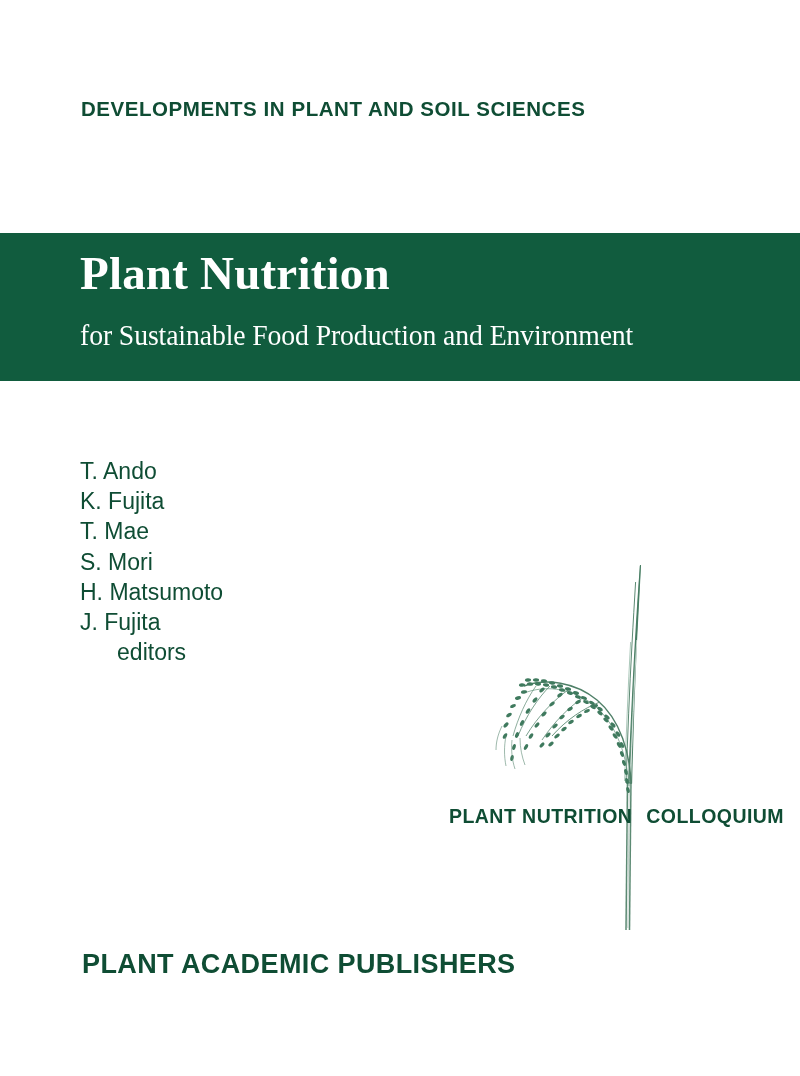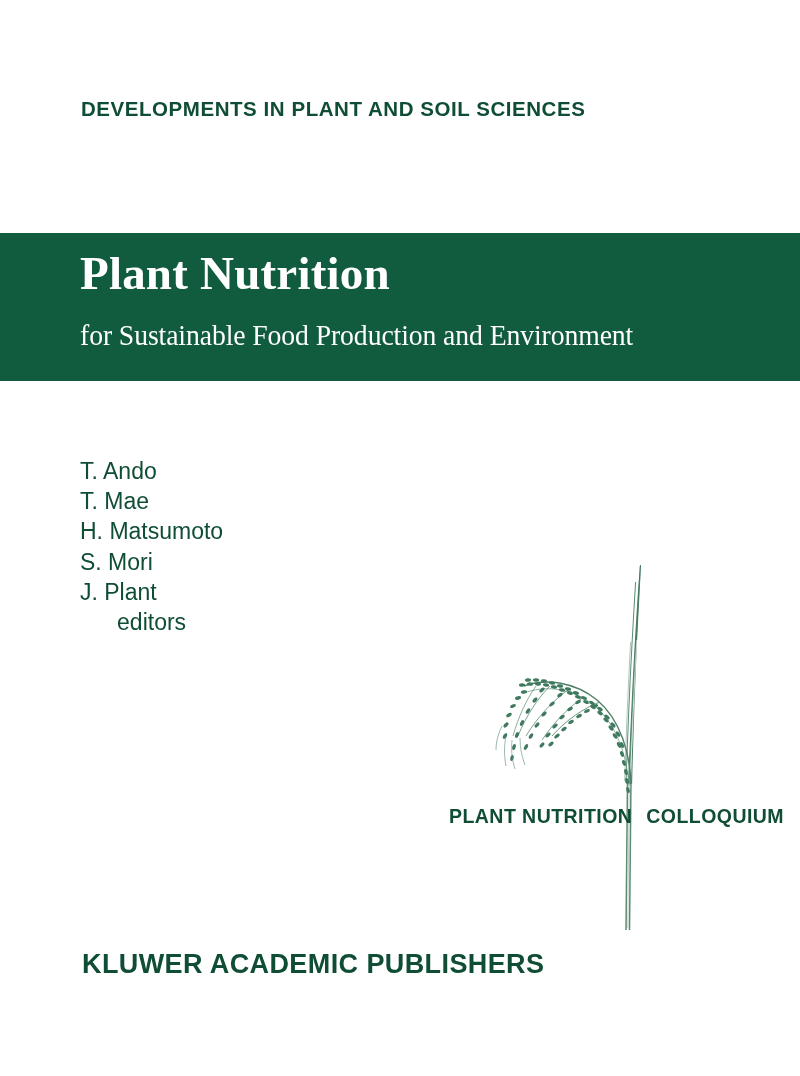--- a/index.html
+++ b/index.html
@@ -137,24 +137,25 @@
 
   <div id="series-title">DEVELOPMENTS IN PLANT AND SOIL SCIENCES</div>
 
   <div id="title-band">
     <div id="main-title">Plant Nutrition</div>
     <div id="subtitle">for Sustainable Food Production and Environment</div>
   </div>
 
   <div id="editors">
     <div class="editor-name">T. Ando</div>
+    <div class="editor-name">K. Fujita</div>
     <div class="editor-name">T. Mae</div>
+    <div class="editor-name">S. Mori</div>
     <div class="editor-name">H. Matsumoto</div>
-    <div class="editor-name">S. Mori</div>
-    <div class="editor-name">J. Plant</div>
+    <div class="editor-name">J. Fujita</div>
     <div class="editor-role">editors</div>
   </div>
 
   <div id="plant-illustration">
     <svg width="230" height="400" viewBox="0 0 230 400" xmlns="http://www.w3.org/2000/svg">
       <defs>
         <g id="grain-cluster">
           <ellipse cx="0" cy="0" rx="3.1" ry="1.7"></ellipse>
         </g>
       </defs>
@@ -411,15 +412,15 @@
       </g>
     </svg>
   </div>
 
   <div id="colloquium">
     <div id="colloquium-line2">
       <span>PLANT NUTRITION</span><span class="gap"></span><span>COLLOQUIUM</span>
     </div>
   </div>
 
-  <div id="publisher">KLUWER ACADEMIC PUBLISHERS</div>
+  <div id="publisher">PLANT ACADEMIC PUBLISHERS</div>
 
 </div>
 
 </body></html>

